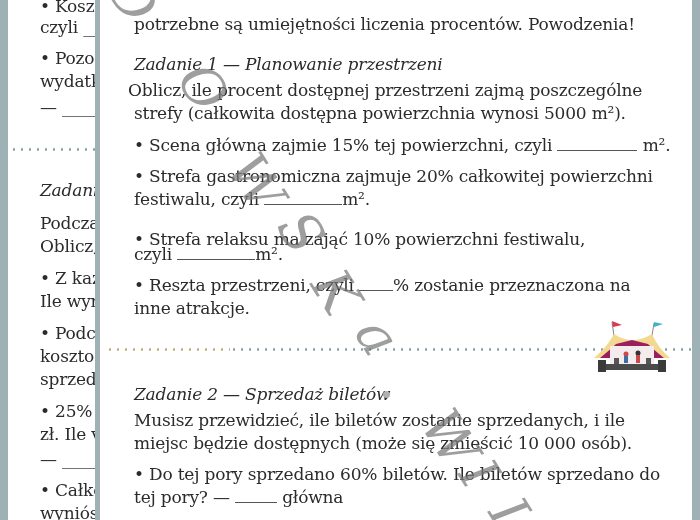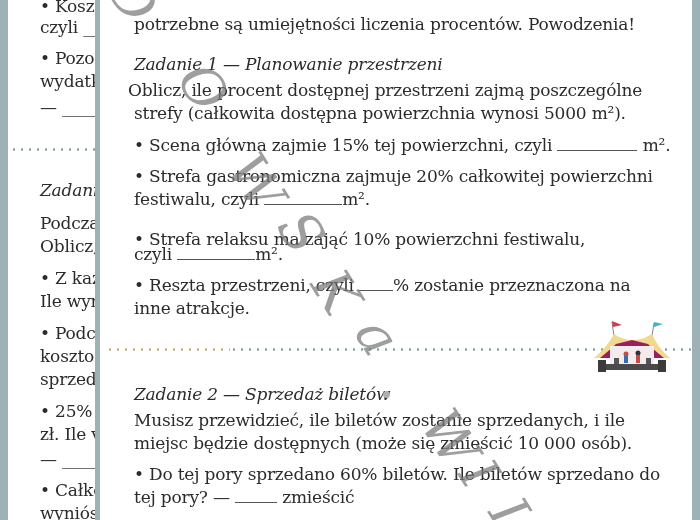--- a/index.html
+++ b/index.html
@@ -119,21 +119,21 @@
     </svg>
   </div>
 
   <div class="txt it" style="left:34px; top:382px;">Zadanie 2 — Sprzedaż biletów</div>
   <div class="txt" style="left:34px; top:408px;">Musisz przewidzieć, ile biletów zostanie sprzedanych, i ile</div>
   <div class="txt" style="left:34px; top:431px;">miejsc będzie dostępnych (może się zmieścić 10 000 osób).</div>
   <div class="txt" style="left:34px; top:462px;text-align:center;">• Do tej pory sprzedano 60% biletów. Ile biletów sprzedano do</div>
   <div class="txt" style="left:34px; top:485px;">
     <span>tej pory?  —</span>
     <span class="blank" style="width:42px;"></span>
-    <span>zmieścić</span>
+    <span>główna</span>
   </div>
 </div>
 
 <div id="watermark" style="position:absolute; left:0; top:0; width:700px; height:520px; pointer-events:none;">
   <div class="watermark" style="left:148px; top:-36px; transform:rotate(58deg);">D</div>
   <div class="watermark" style="left:218px; top:52px; transform:rotate(58deg);">O</div>
   <div class="watermark" style="left:268px; top:142px; transform:rotate(58deg);">W</div>
   <div class="watermark" style="left:318px; top:200px; transform:rotate(58deg);">S</div>
   <div class="watermark" style="left:352px; top:258px; transform:rotate(58deg);">K</div>
   <div class="watermark" style="left:396px; top:306px; transform:rotate(58deg);">a</div>

